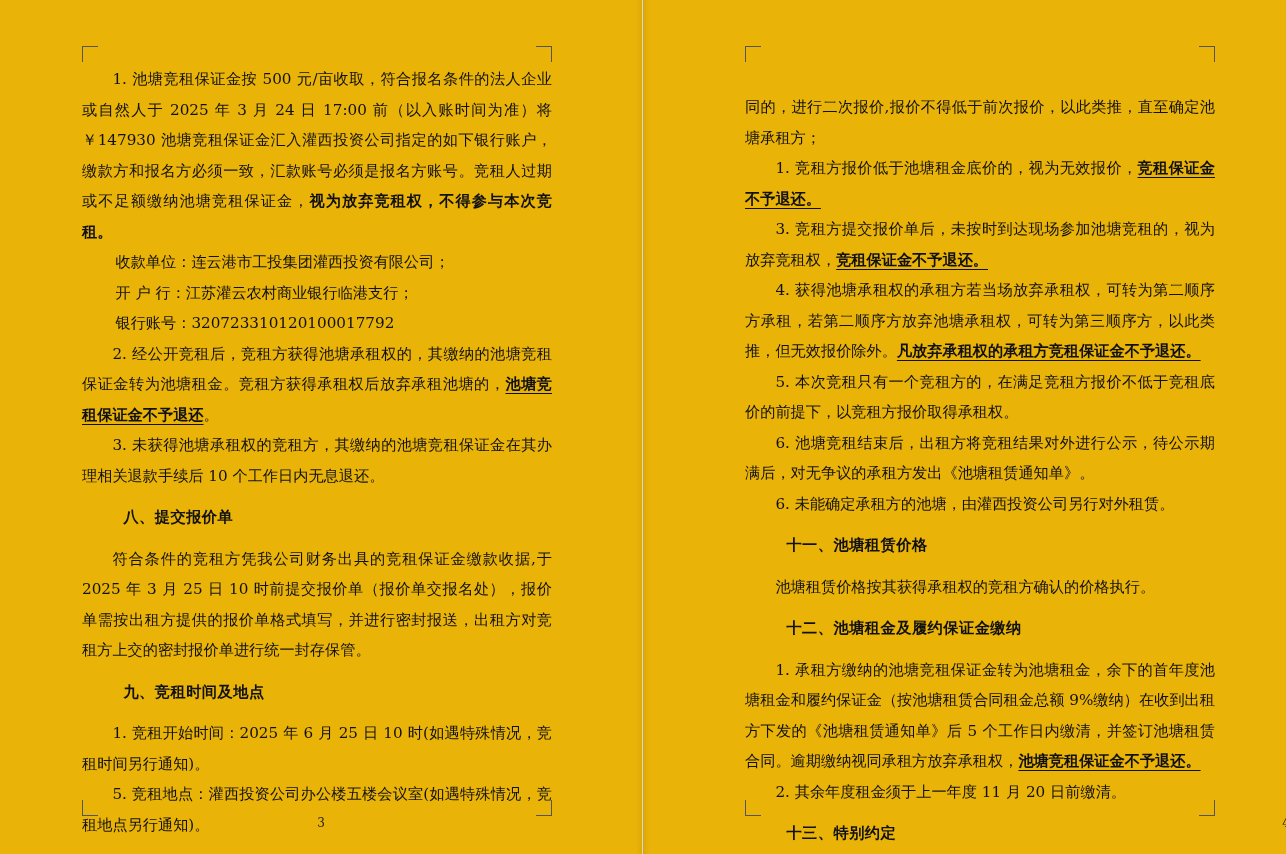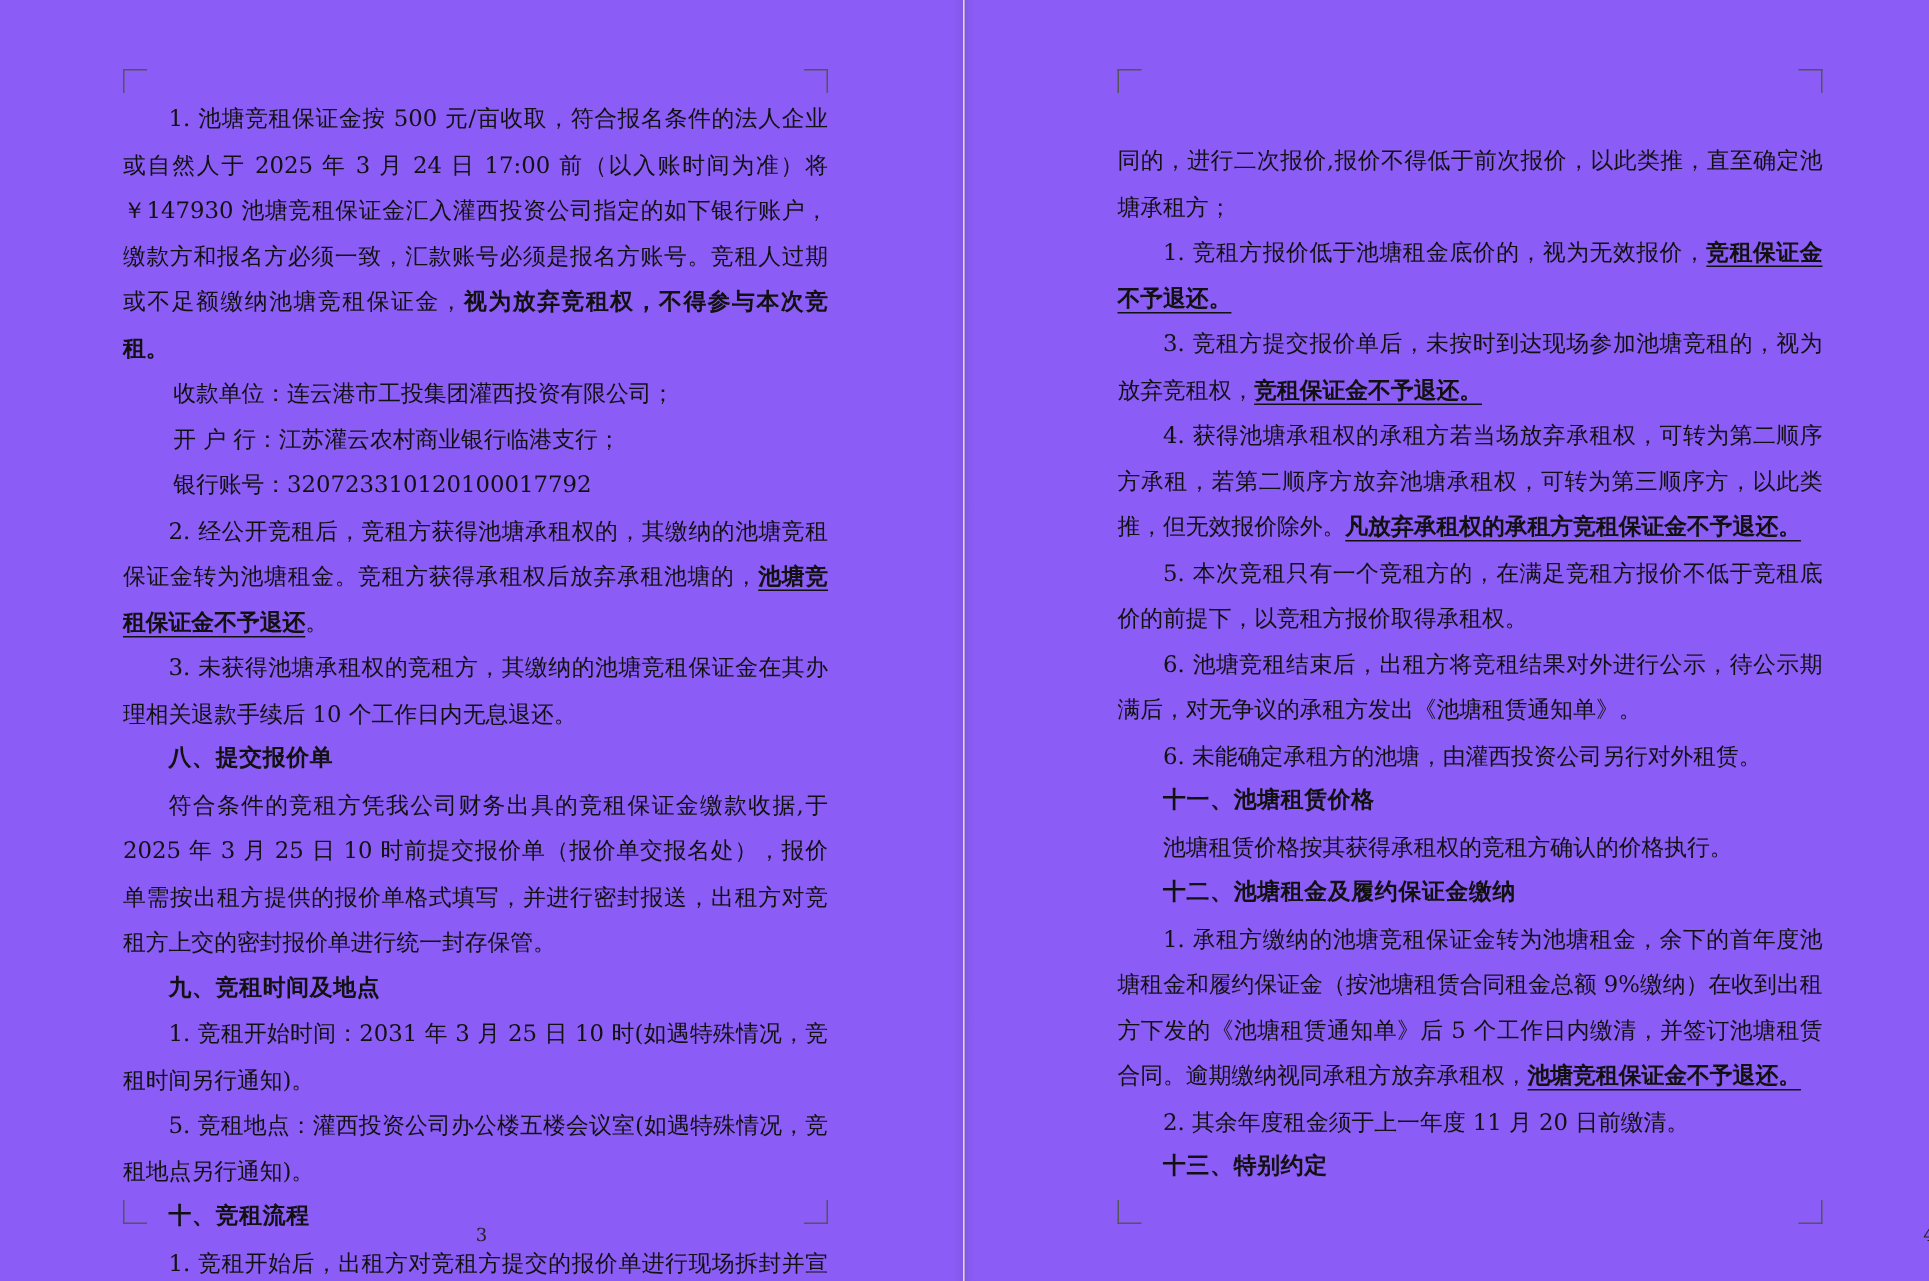--- a/index.html
+++ b/index.html
@@ -16,21 +16,21 @@
   .spread {
     display: flex;
     width: 1286px;
     height: 854px;
     position: relative;
   }
   .page {
     position: relative;
     width: 643px;
     height: 854px;
-    background: #8b5cf6;
+    background: #eab308;
     box-sizing: border-box;
   }
   .page-left  { border-right: 1px solid #e8e8e8; }
   .gutter-shadow {
     position: absolute;
     left: 636px;
     top: 0;
     width: 14px;
     height: 854px;
     background: linear-gradient(to right, rgba(0,0,0,0.00) 0%, rgba(0,0,0,0.06) 45%, rgba(0,0,0,0.10) 50%, rgba(0,0,0,0.05) 58%, rgba(0,0,0,0.00) 100%);
@@ -50,25 +50,24 @@
   .page-right .text-col { left: 745px; }
   .page-right { position: static; }
   .p {
     margin: 0;
     text-indent: 2em;
     white-space: normal;
   }
   .p.noindent { text-indent: 0; margin-top: 28px; }
   .p.indent3 { text-indent: 2.2em; }
   .heading {
-    margin: 0;
+    margin: 11px;
     text-indent: 2em;
     font-weight: bold;
     letter-spacing: 0.5px;
-    font-family: Liberation Serif, serif;
   }
   .u {
     font-weight: bold;
     text-decoration: underline;
     text-underline-offset: 4px;
   }
   .b { font-weight: bold; }
 
   
   .crop {
@@ -115,21 +114,21 @@
     <div class="text-col" id="col-left">
         <p class="p"><span>1. 池塘竞租保证金按 500 元/亩收取，符合报名条件的法人企业或自然人于 2025 年 3 月 24 日 17:00 前（以入账时间为准）将￥147930 池塘竞租保证金汇入灌西投资公司指定的如下银行账户，缴款方和报名方必须一致，汇款账号必须是报名方账号。竞租人过期或不足额缴纳池塘竞租保证金，</span><span class="b">视为放弃竞租权，不得参与本次竞租。</span></p>
         <p class="p indent3"><span>收款单位：连云港市工投集团灌西投资有限公司；</span></p>
         <p class="p indent3"><span>开 户 行：江苏灌云农村商业银行临港支行；</span></p>
         <p class="p indent3"><span>银行账号：320723310120100017792</span></p>
         <p class="p"><span>2. 经公开竞租后，竞租方获得池塘承租权的，其缴纳的池塘竞租保证金转为池塘租金。竞租方获得承租权后放弃承租池塘的，</span><span class="u">池塘竞租保证金不予退还</span><span>。</span></p>
         <p class="p"><span>3. 未获得池塘承租权的竞租方，其缴纳的池塘竞租保证金在其办理相关退款手续后 10 个工作日内无息退还。</span></p>
         <p class="heading">八、提交报价单</p>
         <p class="p"><span>符合条件的竞租方凭我公司财务出具的竞租保证金缴款收据,于 2025 年 3 月 25 日 10 时前提交报价单（报价单交报名处），报价单需按出租方提供的报价单格式填写，并进行密封报送，出租方对竞租方上交的密封报价单进行统一封存保管。</span></p>
         <p class="heading">九、竞租时间及地点</p>
-        <p class="p"><span>1. 竞租开始时间：2031 年 3 月 25 日 10 时(如遇特殊情况，竞租时间另行通知)。</span></p>
+        <p class="p"><span>1. 竞租开始时间：2025 年 6 月 25 日 10 时(如遇特殊情况，竞租时间另行通知)。</span></p>
         <p class="p"><span>5. 竞租地点：灌西投资公司办公楼五楼会议室(如遇特殊情况，竞租地点另行通知)。</span></p>
         <p class="heading">十、竞租流程</p>
         <p class="p"><span>1. 竞租开始后，出租方对竞租方提交的报价单进行现场拆封并宣读各竞租方报价，以最高价者获得池塘承租权。如遇报价相</span></p>
       </div>
 
     <div class="page-number">3</div>
   </div>
 
   <div class="page page-right">
     <div class="crop tl" style="left:745px; top:46px;"></div>

